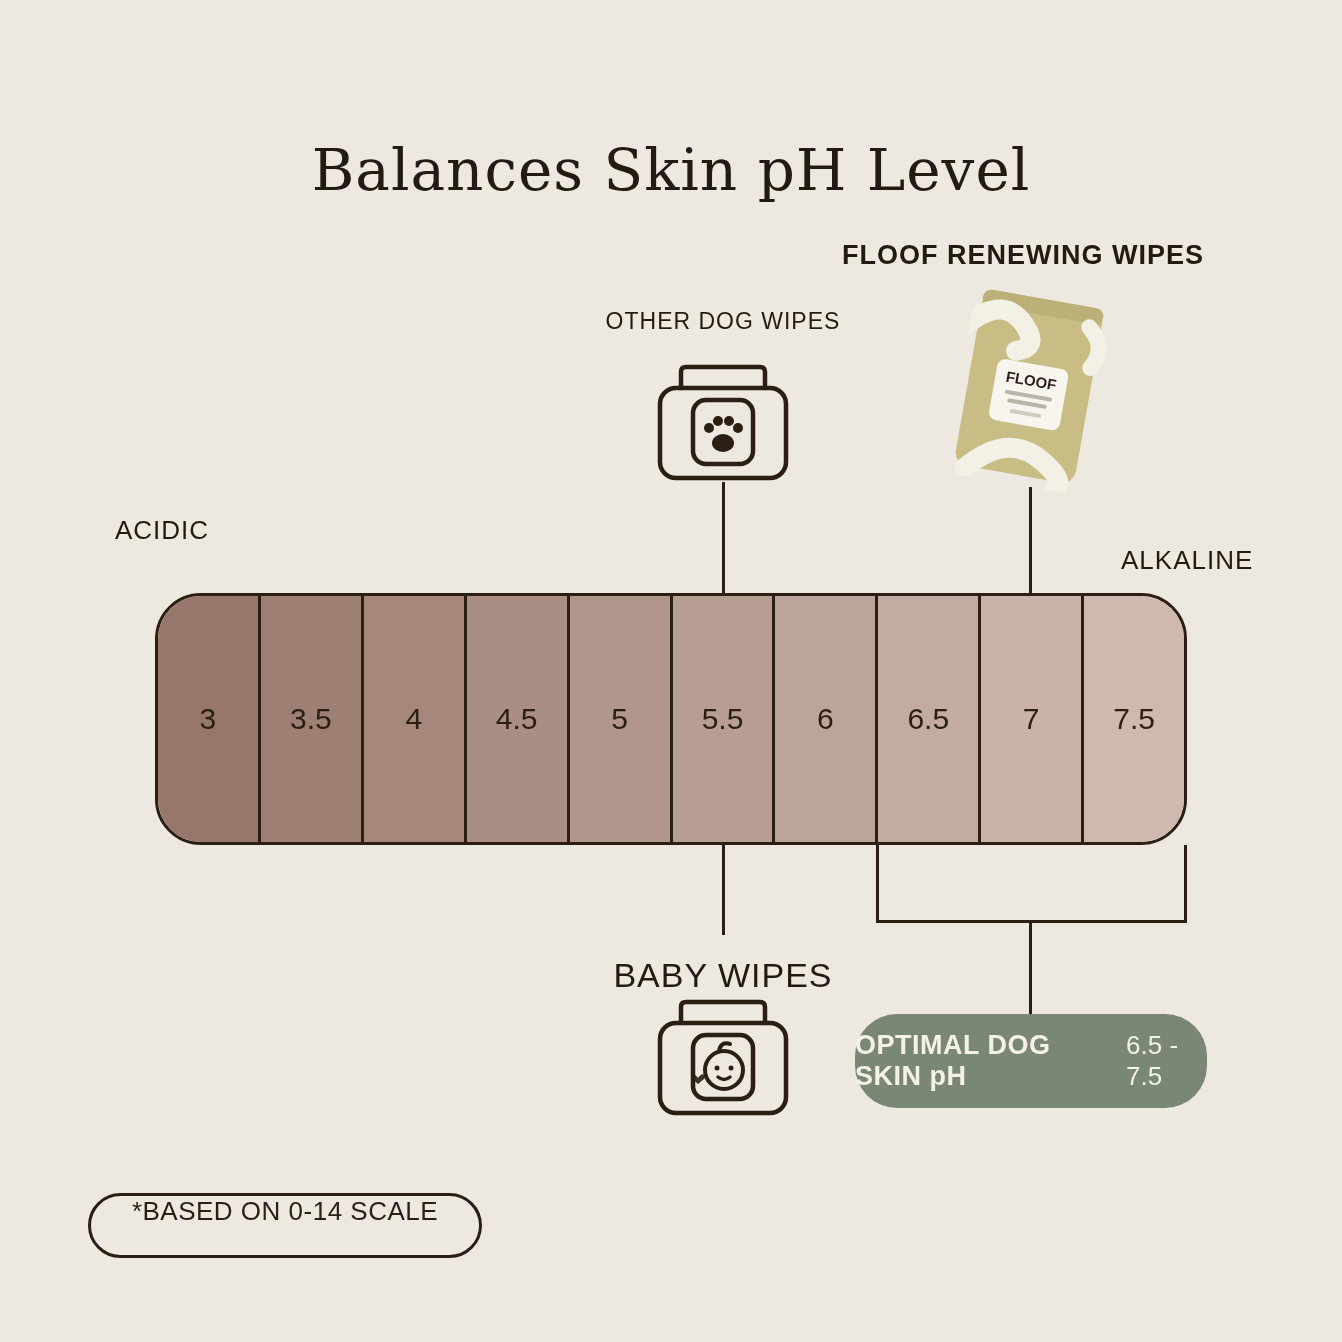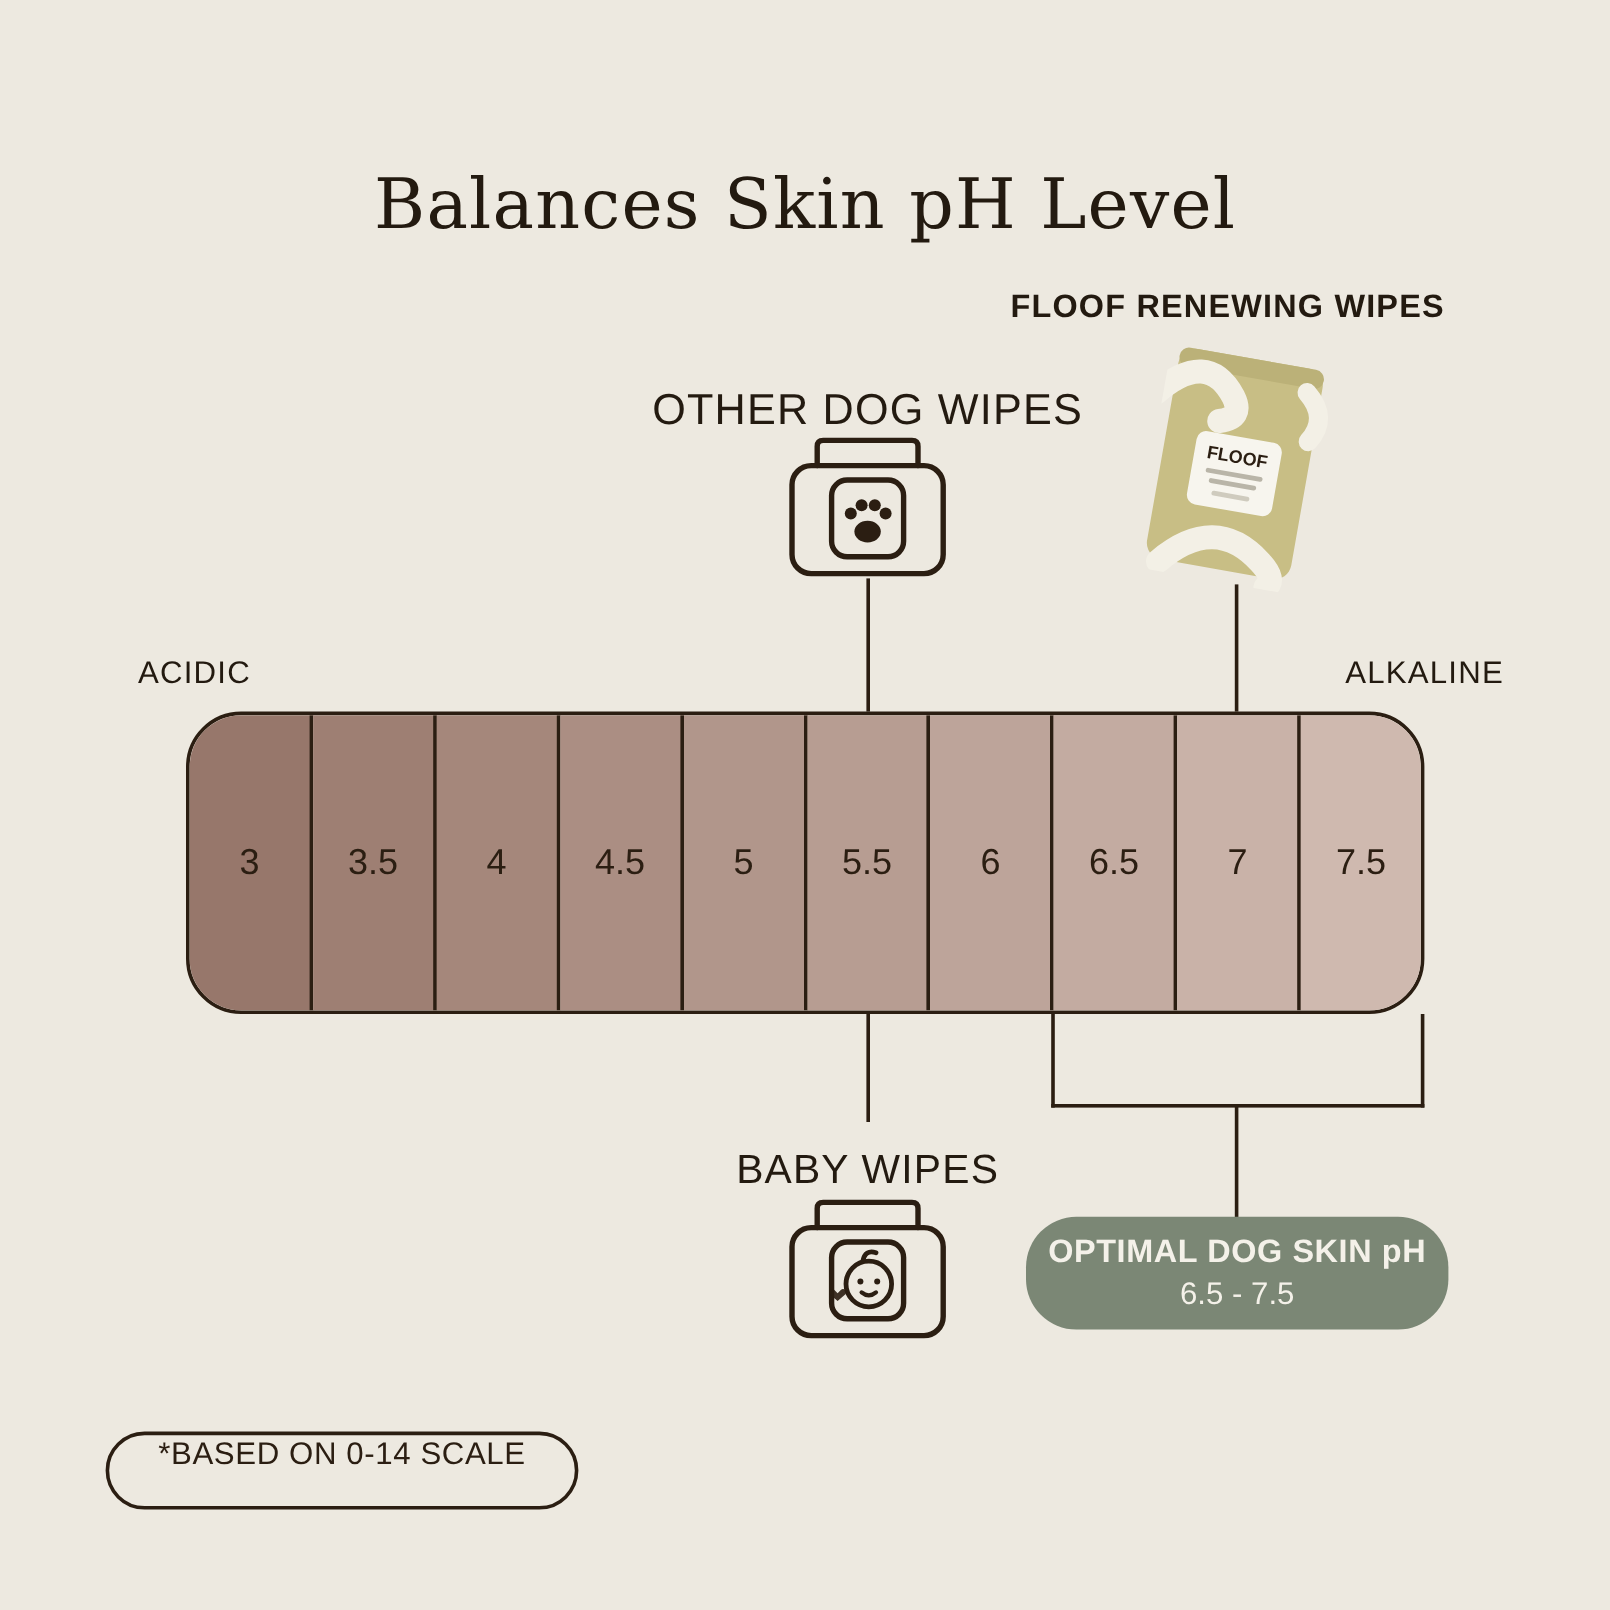--- a/index.html
+++ b/index.html
@@ -60,21 +60,21 @@
   .vline{position:absolute;width:3px;background:#2B1E12;}
   .hline{position:absolute;height:3px;background:#2B1E12;}
   
   .optimal-box{
     position:absolute;
     left:855px;top:1014px;
     width:352px;height:94px;
     background:#7B8775;
     border-radius:42px;
     display:flex;
-    flex-direction:column;
+    flex-direction:row;
     align-items:center;
     justify-content:center;
     gap:4px;
     color:#F4F1E9;
   }
   .optimal-box .line1{font-size:27px;font-weight:bold;letter-spacing:0.5px;}
   .optimal-box .line2{font-size:26px;}
   
   .footnote{
     position:absolute;
@@ -115,21 +115,21 @@
       <path d="M118,30 Q140,48 126,70" stroke="#F3F0E6" stroke-width="16" fill="none" stroke-linecap="round"></path>
       <path d="M20,190 Q60,142 104,176 Q120,188 112,196" stroke="#F3F0E6" stroke-width="20" fill="none" stroke-linecap="round"></path>
       <rect x="34" y="76" width="72" height="62" rx="8" fill="#F7F5EE"></rect>
       <text x="70" y="98" text-anchor="middle" font-family="Liberation Sans, sans-serif" font-size="15" font-weight="bold" fill="#2B1E12">FLOOF</text>
       <rect x="46" y="106" width="48" height="4" rx="2" fill="#B9B5A8"></rect>
       <rect x="50" y="114" width="40" height="4" rx="2" fill="#B9B5A8"></rect>
       <rect x="54" y="124" width="32" height="4" rx="2" fill="#CFCBBE"></rect>
     </svg>
   </div>
 
-  <div class="label centered" style="left:723px;top:320px;font-size:36px;">OTHER DOG WIPES</div>
+  <div class="label centered" style="left:723px;top:308px;font-size:23px;">OTHER DOG WIPES</div>
 
   <div class="icon-wrap" style="left:653px;top:360px;">
     <svg width="140" height="125" viewBox="0 0 140 125">
       <g stroke="#2B1E12" stroke-width="4.5" fill="none" stroke-linecap="round" stroke-linejoin="round">
         <path d="M28,28 L28,12 Q28,7 33,7 L107,7 Q112,7 112,12 L112,28"></path>
         <rect x="7" y="28" width="126" height="90" rx="16"></rect>
         <rect x="40" y="40" width="60" height="64" rx="13"></rect>
       </g>
       <g fill="#2B1E12">
         <circle cx="56" cy="68" r="5"></circle>
@@ -137,21 +137,21 @@
         <circle cx="76" cy="61" r="5"></circle>
         <circle cx="85" cy="68" r="5"></circle>
         <ellipse cx="70" cy="83" rx="11" ry="9"></ellipse>
       </g>
     </svg>
   </div>
 
   <div class="vline" style="left:722px;top:482px;height:111px;"></div>
   <div class="vline" style="left:1029px;top:487px;height:106px;"></div>
 
-  <div class="label" style="left:115px;top:545px;">ACIDIC</div>
+  <div class="label" style="left:115px;top:515px;">ACIDIC</div>
   <div class="label" style="left:1121px;top:545px;">ALKALINE</div>
 
   <div class="ph-bar">
     <div class="ph-seg" style="background: rgb(151, 119, 107);">3</div>
     <div class="ph-seg" style="background: rgb(158, 127, 115);">3.5</div>
     <div class="ph-seg" style="background: rgb(165, 135, 123);">4</div>
     <div class="ph-seg" style="background: rgb(171, 142, 131);">4.5</div>
     <div class="ph-seg" style="background: rgb(177, 150, 139);">5</div>
     <div class="ph-seg" style="background: rgb(183, 157, 146); text-align: center;">5.5</div>
     <div class="ph-seg" style="background: rgb(189, 164, 154);">6</div>

